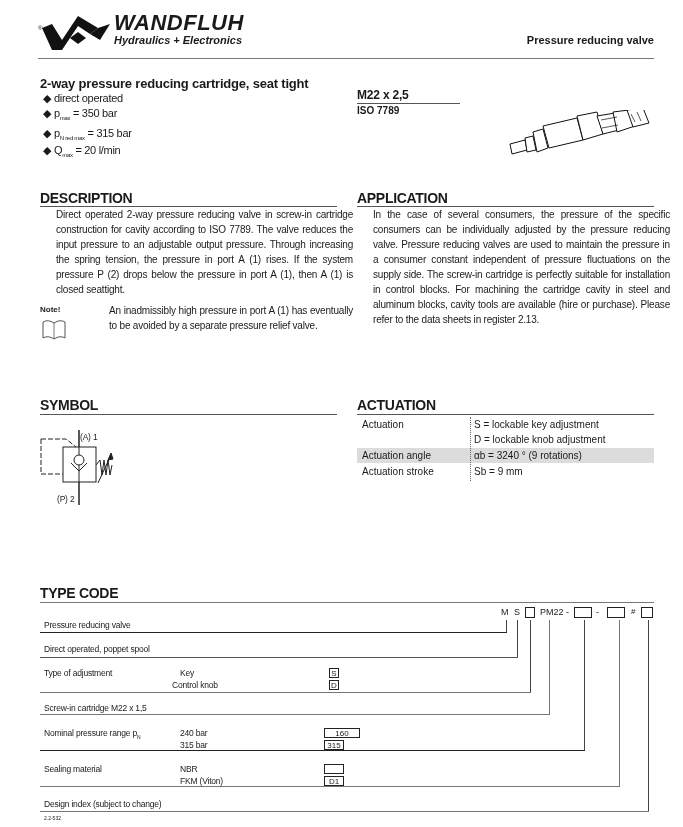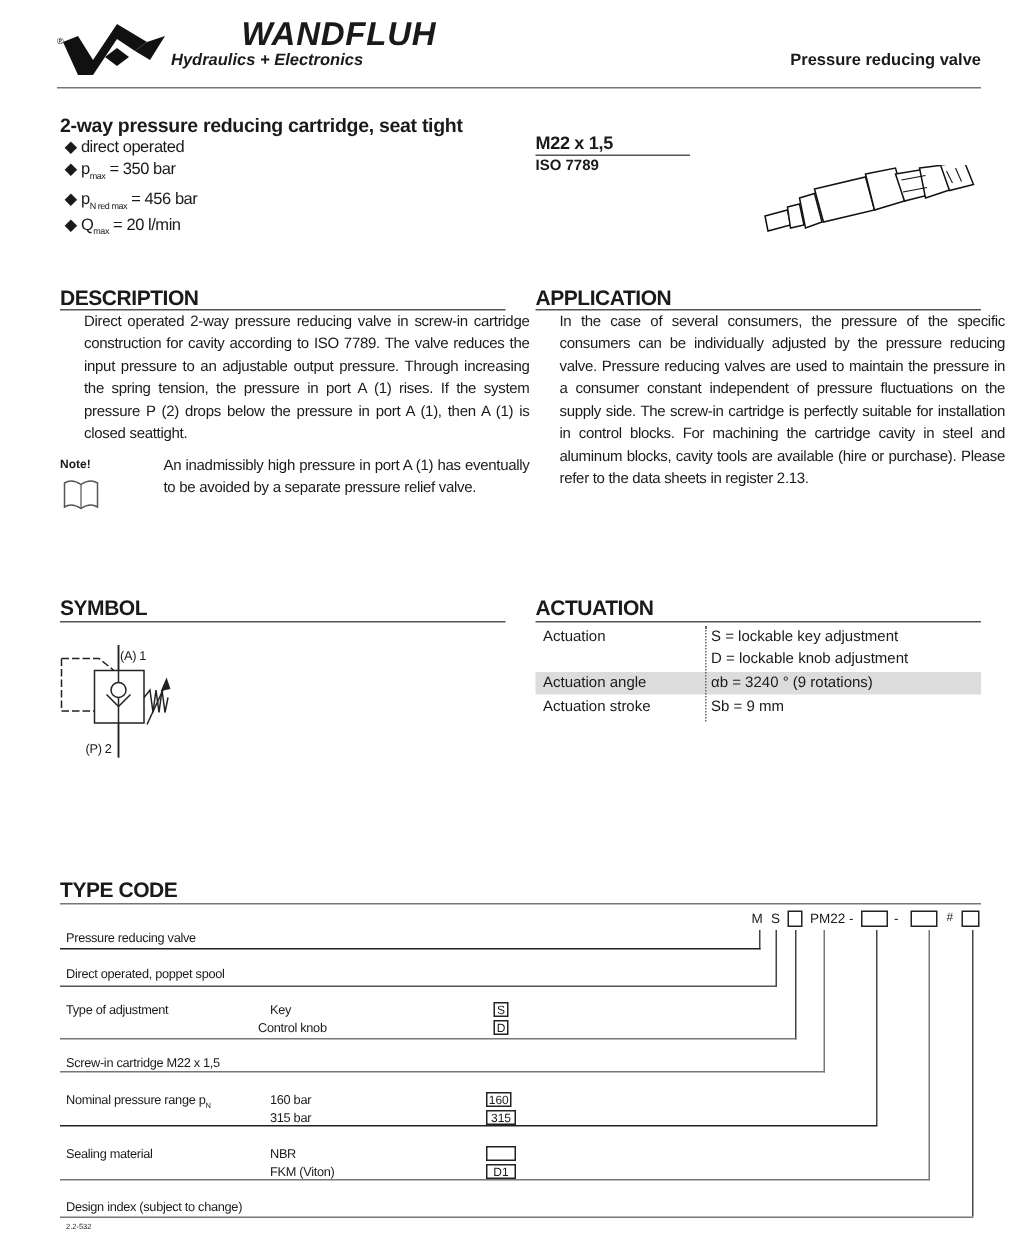--- a/index.html
+++ b/index.html
@@ -27,35 +27,35 @@
 </head>
 <body>
 
 <div class="abs" style="left:38px;top:10px;width:210px;height:42px;">
   <span class="abs" style="left:0;top:15px;font-size:6px;">®</span>
   <svg class="abs" style="left:4px;top:0;" width="72" height="42" viewBox="0 0 72 42">
     <polygon points="0,18 10,14 20,30 36,6 56,18 48,24 36,16 20,40 10,40" fill="#111"></polygon>
     <polygon points="36,22 44,28 36,34 28,28" fill="#111"></polygon>
     <polygon points="56,18 68,14 58,30 48,24" fill="#111"></polygon>
   </svg>
-  <span class="abs logo-word" style="left:76px;top:0px;margin-left:47px;">WANDFLUH</span>
+  <span class="abs logo-word" style="left:76px;top:0px;">WANDFLUH</span>
   <span class="abs logo-sub" style="left:76px;top:24px;">Hydraulics + Electronics</span>
 </div>
 <div class="abs hdr-right" style="right:29px;top:34px;">Pressure reducing valve</div>
 <div class="rule" style="left:38px;top:58px;width:616px;background:#777;"></div>
 
 <div class="abs h1" style="left:40px;top:76px;">2-way pressure reducing cartridge, seat tight</div>
 <div class="abs bul" style="left:43px;top:92px;">
   <div>◆ <span>direct operated</span></div>
   <div style="margin-top:3px;">◆ <span>p</span><sub>max</sub> <span>= 350 bar</span></div>
-  <div style="margin-top:3px;">◆ <span>p</span><sub>N red max</sub> <span>= 456 bar</span></div>
+  <div style="margin-top:3px;">◆ <span>p</span><sub>N red max</sub> <span>= 315 bar</span></div>
   <div style="margin-top:0px;">◆ <span>Q</span><sub>max</sub> <span>= 20 l/min</span></div>
 </div>
 
-<div class="abs h1" style="left:357px;top:88px;font-size:12px;">M22 x 1,5</div>
+<div class="abs h1" style="left:357px;top:88px;font-size:12px;">M22 x 2,5</div>
 <div class="rule" style="left:357px;top:103px;width:103px;"></div>
 <div class="abs" style="left:357px;top:105px;font-weight:bold;font-size:10px;">ISO 7789</div>
 
 <svg class="abs" style="left:505px;top:110px;" width="150" height="50" viewBox="0 0 150 50">
   <g fill="#fff" stroke="#111" stroke-width="1">
     <path d="M5,34 L20,30 L22,40 L7,44 Z"></path>
     <path d="M20,28 L28,26 L31,40 L22,42 Z"></path>
     <path d="M28,22 L38,19 L43,38 L32,42 Z"></path>
     <path d="M38,16 L72,8 L78,30 L44,38 Z"></path>
     <path d="M72,6 L92,2 L98,24 L78,30 Z"></path>
@@ -160,23 +160,23 @@
 <div class="tc-label" style="left:180px;top:668px;">Key</div>
 <div class="tc-label" style="left:172px;top:680px;">Control knob</div>
 <div class="box" style="left:329px;top:668px;width:10px;height:10px;">S</div>
 <div class="box" style="left:329px;top:680px;width:10px;height:10px;">D</div>
 <div class="hline" style="left:40px;top:692px;width:491px;background:#777;"></div>
 
 <div class="tc-label" style="left:44px;top:703px;">Screw-in cartridge M22 x 1,5</div>
 <div class="hline" style="left:40px;top:714px;width:510px;background:#777;"></div>
 
 <div class="tc-label" style="left:44px;top:728px;"><span>Nominal pressure range p</span><sub style="font-size:5px;">N</sub></div>
-<div class="tc-label" style="left:180px;top:728px;">160 bar</div>
+<div class="tc-label" style="left:180px;top:728px;">240 bar</div>
 <div class="tc-label" style="left:180px;top:740px;">315 bar</div>
-<div class="box" style="left:324px;top:728px;width:17px;height:10px;">160</div>
+<div class="box" style="left:324px;top:728px;width:36px;height:10px;">160</div>
 <div class="box" style="left:324px;top:740px;width:20px;height:10px;">315</div>
 <div class="hline" style="left:40px;top:750px;width:545px;background:#222;"></div>
 
 <div class="tc-label" style="left:44px;top:764px;">Sealing material</div>
 <div class="tc-label" style="left:180px;top:764px;">NBR</div>
 <div class="tc-label" style="left:180px;top:776px;">FKM (Viton)</div>
 <div class="box" style="left:324px;top:764px;width:20px;height:10px;"></div>
 <div class="box" style="left:324px;top:776px;width:20px;height:10px;">D1</div>
 <div class="hline" style="left:40px;top:786px;width:580px;background:#777;"></div>
 

